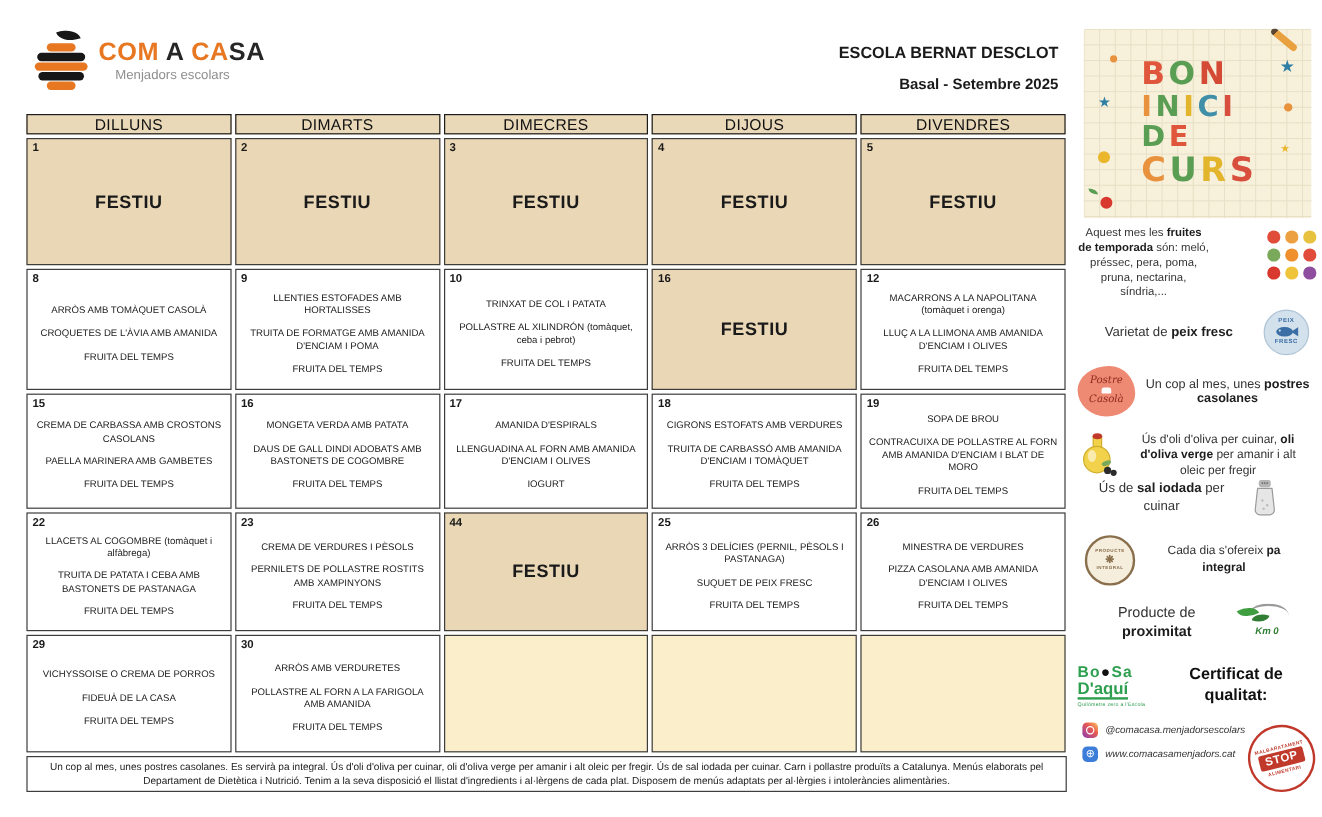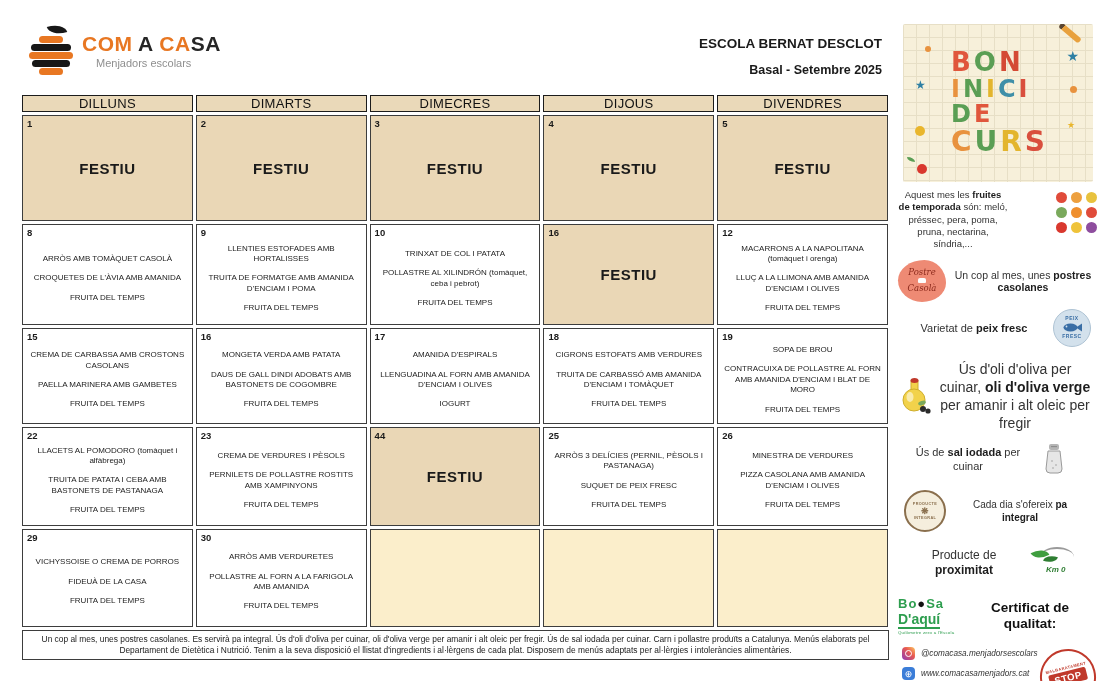--- a/index.html
+++ b/index.html
@@ -73,23 +73,23 @@
   .badge-postre .cup{width:8px;height:5px;background:#fdfdfd;border-radius:2px 2px 1px 1px;margin:1px 0;}
   .postres-text{font-size:10.5px;width:142px;}
 
   .peix-row{margin-top:7px;gap:5px;padding-left:2px;}
   .peix-text{font-size:11px;width:148px;text-align:center;}
   .badge-peix{width:36px;height:36px;flex:none;border-radius:50%;background:#d3e1ec;border:1px solid #aec3d4;
     display:flex;flex-direction:column;align-items:center;justify-content:center;color:#3a6ea5;
     font-size:5px;font-weight:bold;letter-spacing:.5px;line-height:1.4;}
 
   .oli-row{margin-top:13px;gap:7px;}
-  .oli-text{font-size:14px;width:152px;line-height:1.3;}
-
-  .sal-row{margin-top:11px;gap:8px;padding-left:4px;}
+  .oli-text{font-size:10px;width:152px;line-height:1.3;}
+
+  .sal-row{gap:8px;padding-left:4px;}
   .sal-text{font-size:11px;width:132px;line-height:1.35;}
 
   .pa-row{margin-top:15px;gap:10px;padding-left:6px;}
   .stamp-integral{width:38px;height:38px;flex:none;border-radius:50%;border:2px solid #8a6f4d;background:#f5eedd;
     display:flex;flex-direction:column;align-items:center;justify-content:center;color:#8a6f4d;
     font-size:3.8px;font-weight:bold;letter-spacing:.4px;line-height:1.3;}
   .stamp-integral .wheat{font-size:9px;line-height:1;}
   .pa-text{font-size:10px;width:128px;line-height:1.35;}
 
   .prox-row{margin-top:11px;gap:6px;padding-left:14px;}
@@ -241,21 +241,21 @@
         <div class="daynum">19</div>
         <div class="dishes">
           <div class="dish">SOPA DE BROU</div>
           <div class="dish">CONTRACUIXA DE POLLASTRE AL FORN AMB AMANIDA D'ENCIAM I BLAT DE MORO</div>
           <div class="dish">FRUITA DEL TEMPS</div>
         </div>
       </div>
       <div class="cell menu">
         <div class="daynum">22</div>
         <div class="dishes">
-          <div class="dish">LLACETS AL POMODORO (tomàquet i alfàbrega)</div>
+          <div class="dish">LLACETS AL COGOMBRE (tomàquet i alfàbrega)</div>
           <div class="dish">TRUITA DE PATATA I CEBA AMB BASTONETS DE PASTANAGA</div>
           <div class="dish">FRUITA DEL TEMPS</div>
         </div>
       </div>
       <div class="cell menu">
         <div class="daynum">23</div>
         <div class="dishes">
           <div class="dish">CREMA DE VERDURES I PÈSOLS</div>
           <div class="dish">PERNILETS DE POLLASTRE ROSTITS AMB XAMPINYONS</div>
           <div class="dish">FRUITA DEL TEMPS</div>
@@ -332,40 +332,40 @@
           <span class="fruit" style="background: rgb(232, 194, 62);"></span>
           <span class="fruit" style="background: rgb(122, 169, 92);"></span>
           <span class="fruit" style="background: rgb(239, 143, 46);"></span>
           <span class="fruit" style="background: rgb(224, 75, 58);"></span>
           <span class="fruit" style="background: rgb(217, 56, 46);"></span>
           <span class="fruit" style="background: rgb(239, 195, 58);"></span>
           <span class="fruit" style="background: rgb(142, 77, 158);"></span>
         </div>
     </div>
 
-    <div class="sb-row postres-row">
-      <div class="badge-postre">
-        <span>Postre</span>
-        <span class="cup"></span>
-        <span>Casolà</span>
-      </div>
-      <div class="sb-text postres-text"><span>Un cop al mes, unes </span><b>postres casolanes</b></div>
-    </div>
-
     <div class="sb-row peix-row">
       <div class="sb-text peix-text"><span>Varietat de </span><b>peix fresc</b></div>
       <div class="badge-peix">
         <span>PEIX</span>
         <svg width="20" height="11" viewBox="0 0 20 11">
             <ellipse cx="8.5" cy="5.5" rx="7" ry="4" fill="#3a6ea5"></ellipse>
             <polygon points="14,5.5 20,1.5 20,9.5" fill="#3a6ea5"></polygon>
             <circle cx="4.5" cy="4.5" r=".9" fill="#d3e1ec"></circle>
           </svg>
         <span>FRESC</span>
       </div>
+    </div>
+
+    <div class="sb-row postres-row">
+      <div class="badge-postre">
+        <span>Postre</span>
+        <span class="cup"></span>
+        <span>Casolà</span>
+      </div>
+      <div class="sb-text postres-text"><span>Un cop al mes, unes </span><b>postres casolanes</b></div>
     </div>
 
     <div class="sb-row oli-row">
       <svg width="34" height="38" viewBox="0 0 34 38">
         <rect x="13" y="4" width="7" height="9" fill="#f2d24b" stroke="#cfae2c"></rect>
         <ellipse cx="16.5" cy="3.5" rx="4" ry="2.5" fill="#c0392b"></ellipse>
         <circle cx="16" cy="23" r="11" fill="#f2d24b" stroke="#cfae2c"></circle>
         <ellipse cx="12" cy="20" rx="3.5" ry="5" fill="#fff" opacity=".55"></ellipse>
         <circle cx="25" cy="32" r="3" fill="#2b2b2b"></circle>
         <circle cx="30" cy="34" r="2.6" fill="#2b2b2b"></circle>

